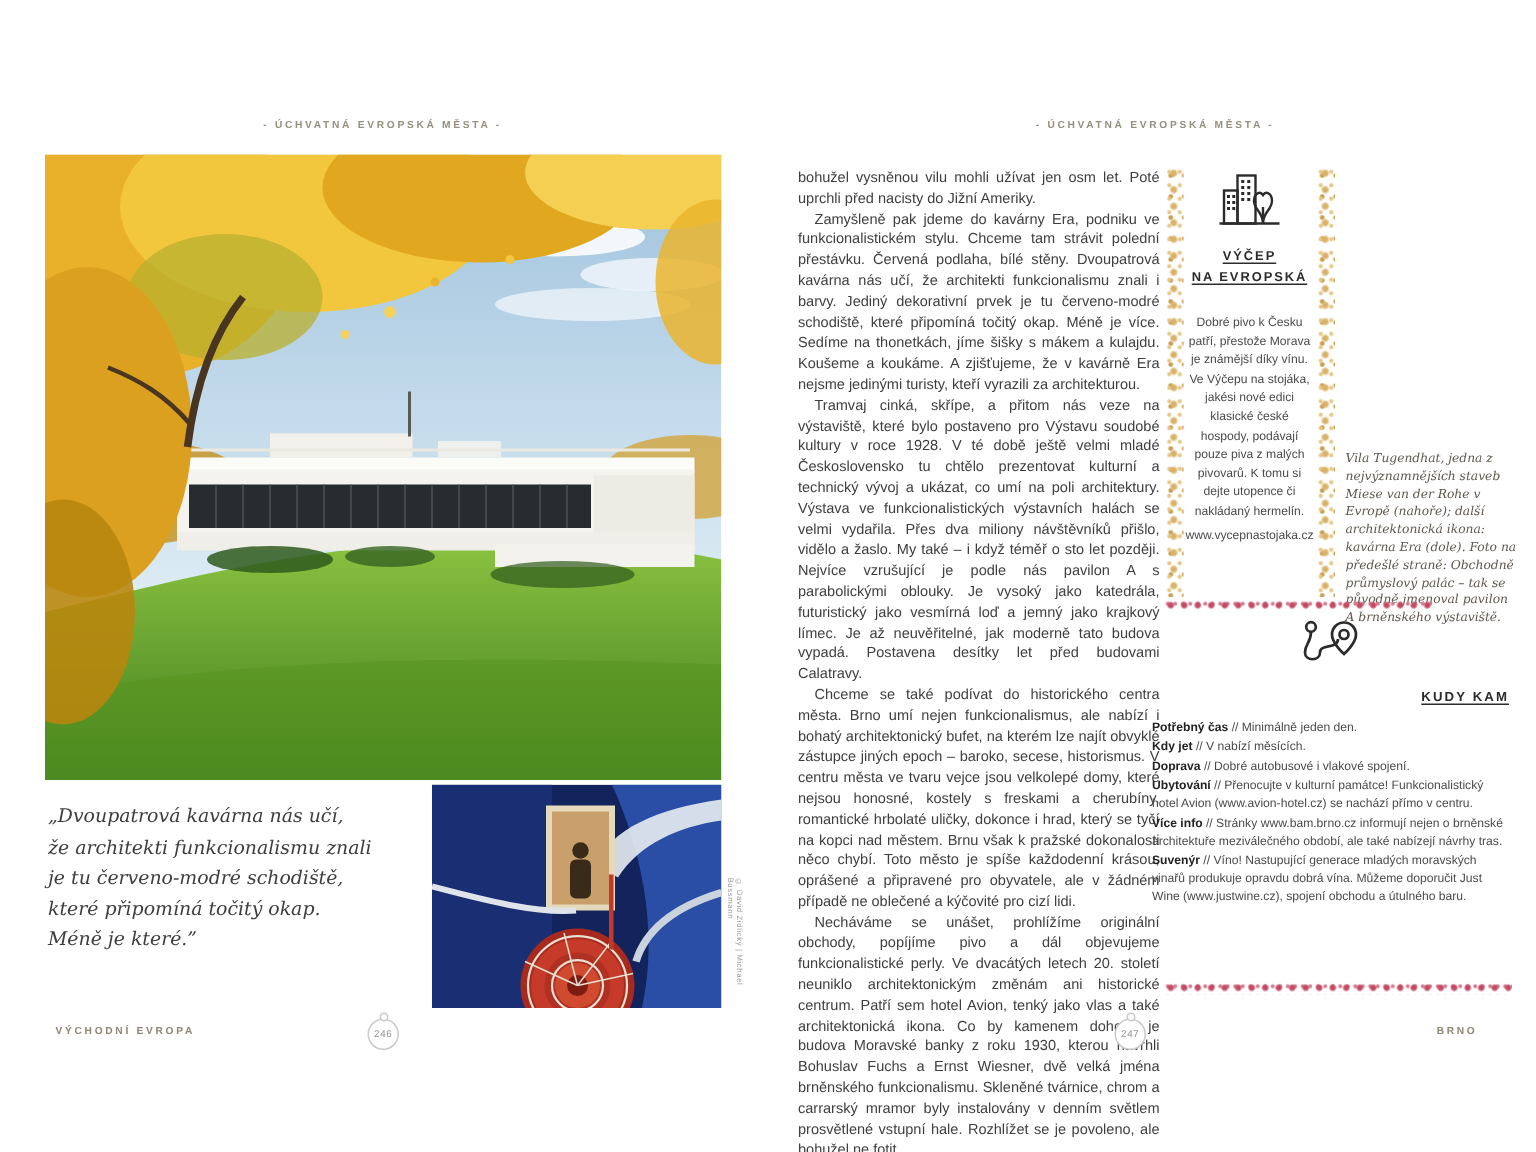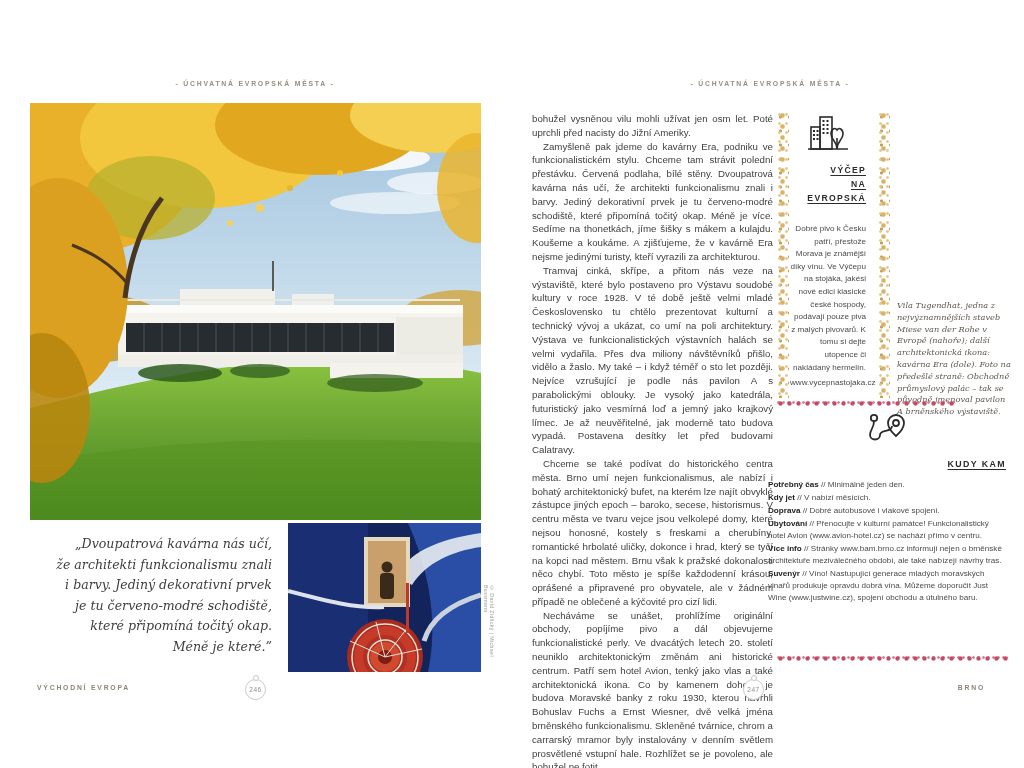--- a/index.html
+++ b/index.html
@@ -15,40 +15,40 @@
               background:#fff;display:flex;align-items:center;justify-content:center;
               font-size:6.5px;color:#8f8f8f;letter-spacing:.5px;}
   .page-badge::before{content:"";position:absolute;top:-5px;left:50%;transform:translateX(-50%);
               width:4px;height:4px;border:1px solid #c9c9c9;border-radius:50%;background:#fff;}
 
   
   .villa-photo{position:absolute;left:30px;top:103px;width:451px;height:417px;overflow:hidden;}
   .era-photo{position:absolute;left:288px;top:523px;width:193px;height:149px;overflow:hidden;}
   .photo-credit{position:absolute;left:483px;top:585px;height:90px;writing-mode:vertical-rl;
                 font-size:5.2px;color:#9b9b9b;letter-spacing:.4px;}
-  .pull-quote{position:absolute;left:32px;top:534px;width:240px;text-align:right;
+  .pull-quote{position:absolute;left:32px;top:534px;width:240px;text-align:left;
               font-family:"DejaVu Serif",serif;font-style:italic;font-size:12.6px;
               line-height:20.5px;color:#3d3d3d;}
 
   
   .main-col{position:absolute;left:532px;top:112px;width:241px;font-size:9.7px;line-height:13.8px;
             text-align:justify;color:#3e3e3e;}
   .main-col p{margin:0;}
   .main-col p.indent{text-indent:11px;}
 
   
   .beer-box{position:absolute;left:776px;top:110px;width:114px;height:288px;}
   .lace{position:absolute;top:0;width:13px;height:288px;
         background-image:
           radial-gradient(circle,#d9b269 1.5px,rgba(217,178,105,.45) 2.4px,transparent 3px),
           radial-gradient(circle,#e6c684 .9px,transparent 1.8px),
           radial-gradient(circle,#c9a051 1.1px,transparent 2px);
         background-size:13px 11px,7px 9px,9px 14px;}
   .lace-left{left:0;} .lace-right{right:0;}
-  .beer-inner{position:absolute;left:14px;right:24px;top:3px;text-align:right;}
+  .beer-inner{position:absolute;left:14px;right:14px;top:3px;text-align:center;}
   .beer-icon{display:block;margin:0 auto 6px auto;}
   .box-title{font-size:8.6px;font-weight:700;letter-spacing:1.3px;color:#2b2b2b;line-height:14px;}
   .box-title div{text-decoration:underline;text-underline-offset:2px;}
   .beer-body{margin-top:18px;font-size:8.1px;line-height:12.6px;color:#4a4a4a;}
   .beer-url{margin-top:4px;font-size:8.1px;color:#4a4a4a;}
 
   
   .photo-caption{position:absolute;left:897px;top:300px;width:116px;
                  font-family:"DejaVu Serif",serif;font-style:italic;font-size:8.2px;
                  line-height:11.8px;color:#5d574e;}
@@ -144,21 +144,20 @@
       <circle cx="230" cy="105" r="4" fill="#f6d05e"></circle>
         <circle cx="260" cy="85" r="3" fill="#eab52e"></circle>
       <circle cx="200" cy="120" r="3" fill="#f6d05e"></circle>
         <circle cx="310" cy="70" r="3" fill="#f2c73d"></circle>
     </svg>
   </figure>
 
   <blockquote class="pull-quote" style="margin:0">
     <div>„Dvoupatrová kavárna nás učí,</div>
     <div>že architekti funkcionalismu znali</div>
-    <div>i barvy. Jediný dekorativní prvek</div>
     <div>je tu červeno-modré schodiště,</div>
     <div>které připomíná točitý okap.</div>
     <div>Méně je které.”</div>
   </blockquote>
 
   <figure class="era-photo" style="margin:0">
     <svg width="193" height="149" viewBox="0 0 193 149">
       <rect width="193" height="149" fill="#13235c"></rect>
       <rect x="0" y="0" width="80" height="149" fill="#1a2f73"></rect>
       <path d="M120,0 H193 V149 H140 C152,95 138,40 120,0 Z" fill="#2a4ea6"></path>

